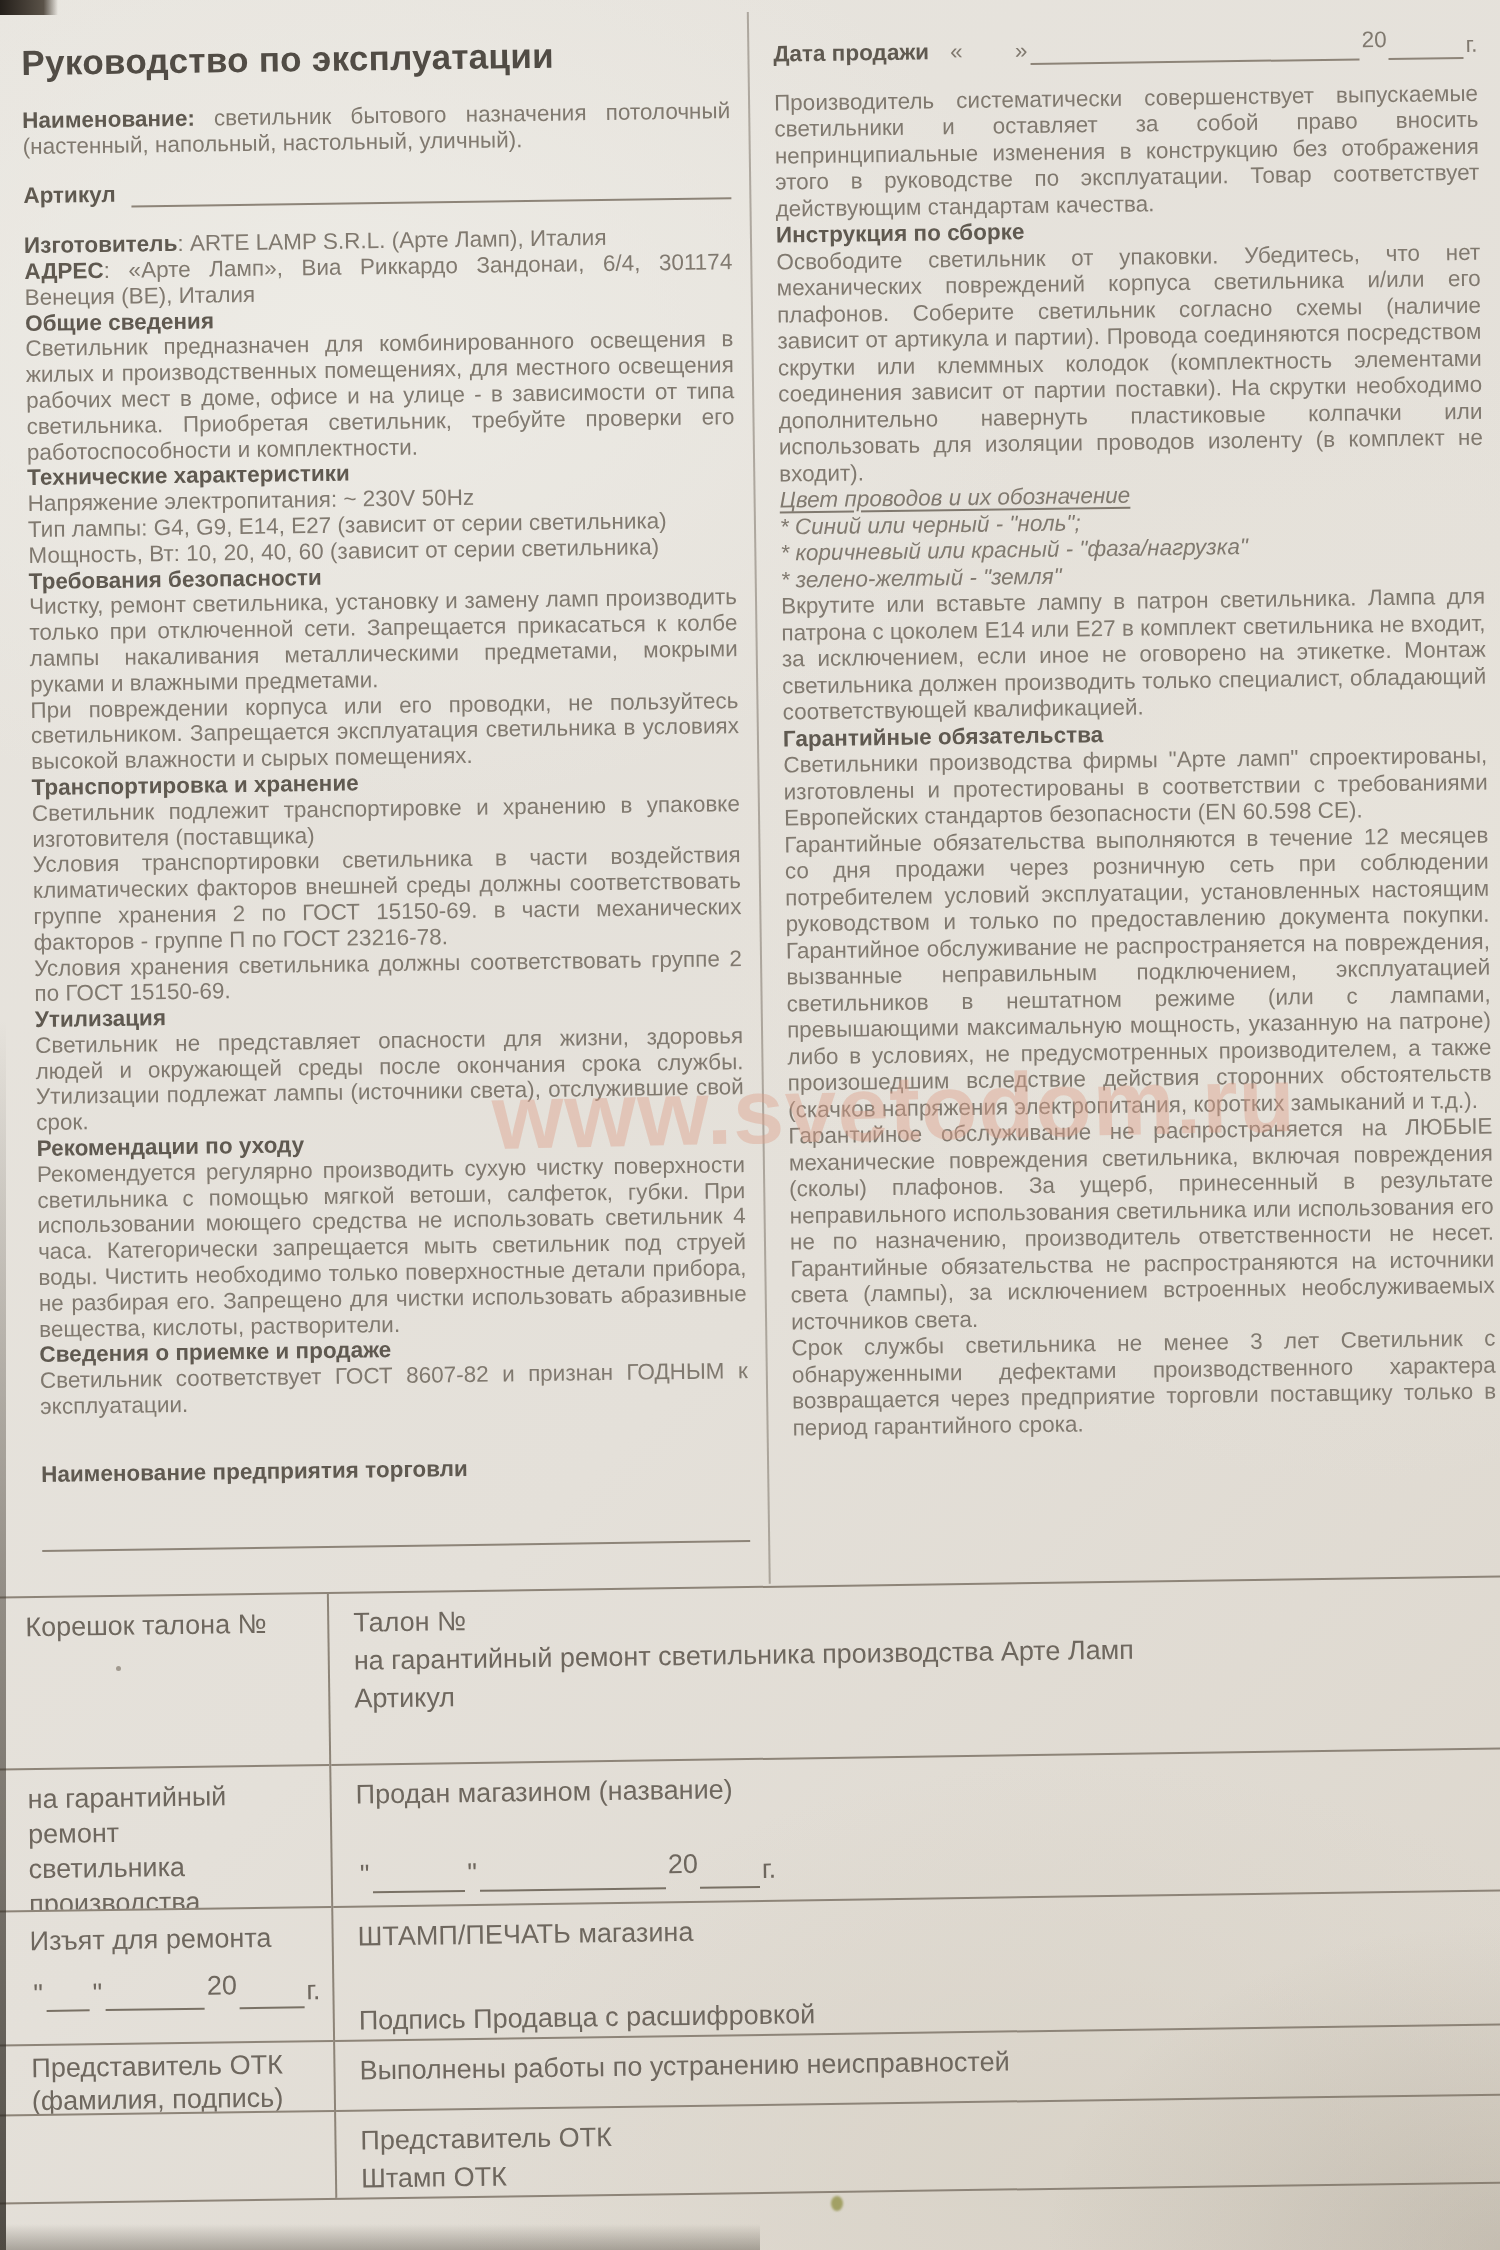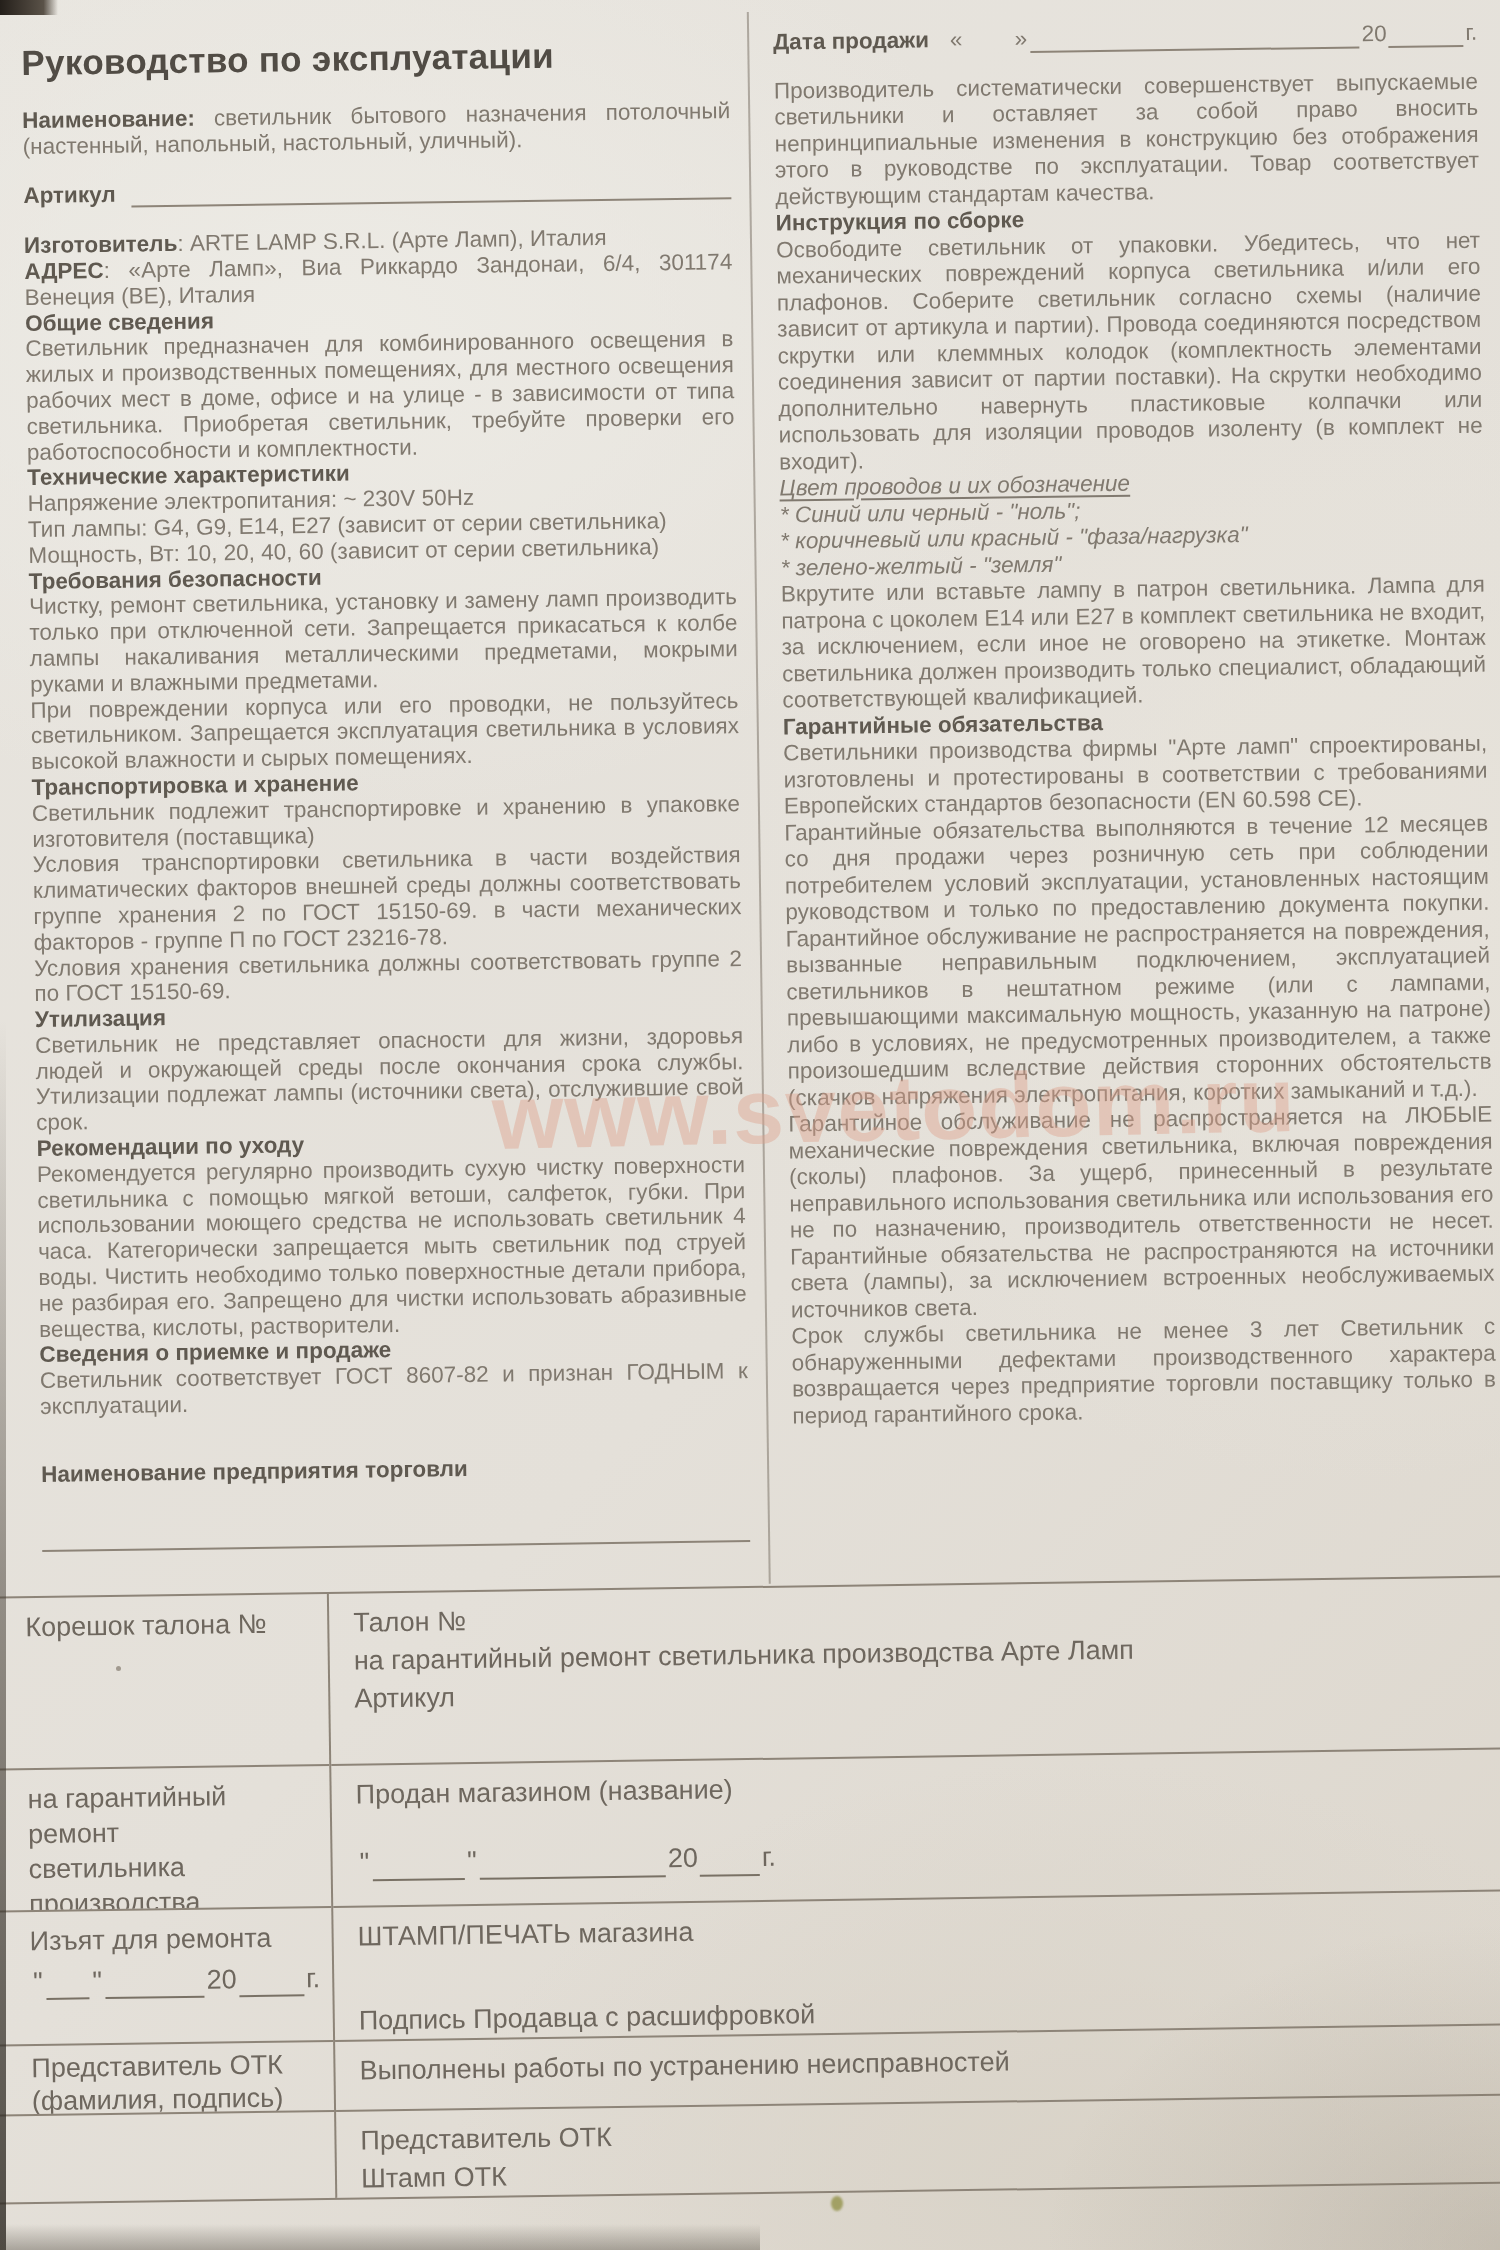--- a/index.html
+++ b/index.html
@@ -36,21 +36,21 @@
   .ulfill{flex:1;border-bottom:2px solid #8d8478;margin-left:16px;height:22px;}
   .hr{border-bottom:2px solid #8d8478;height:28px;margin-top:34px;}
   
   .dateline{display:flex;align-items:flex-end;margin-bottom:22px;white-space:nowrap;}
   .dl-label{font-weight:bold;color:#5f5950;margin-right:18px;}
   .dl-q{margin:0 3px;}
   .dl-gap{display:inline-block;width:52px;}
   .ul{display:inline-block;border-bottom:2px solid #8d8478;height:20px;}
   .u-main{width:370px;}
   .u-yr{width:84px;}
-  .dl-yr{margin:0 2px;text-align:center;}
+  .dl-yr{margin:6px 2px;text-align:center;}
   .dl-suf{margin-left:2px;}
   
   .vdivider{position:absolute;left:762px;top:12px;width:2px;height:1572px;
     background:rgba(125,117,105,.55);}
   
   .coupon{position:absolute;left:-16px;right:-16px;top:1586px;height:604px;
     display:flex;border-top:2px solid #8d8478;border-bottom:2px solid #8d8478;
     color:#6e675e;font-size:27px;}
   .c-col{display:flex;flex-direction:column;box-sizing:border-box;height:100%;}
   .c-left{width:338px;border-right:2px solid #8d8478;}

